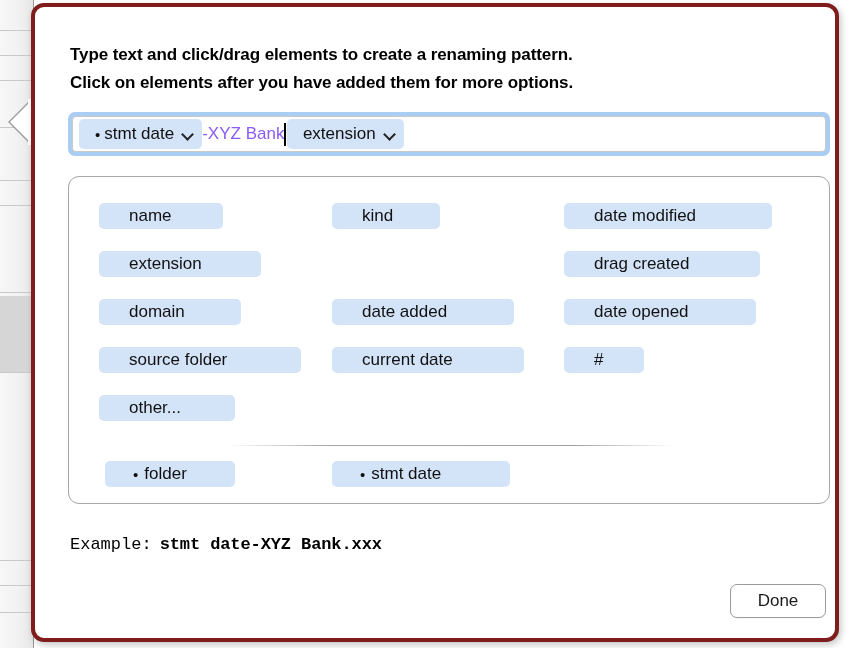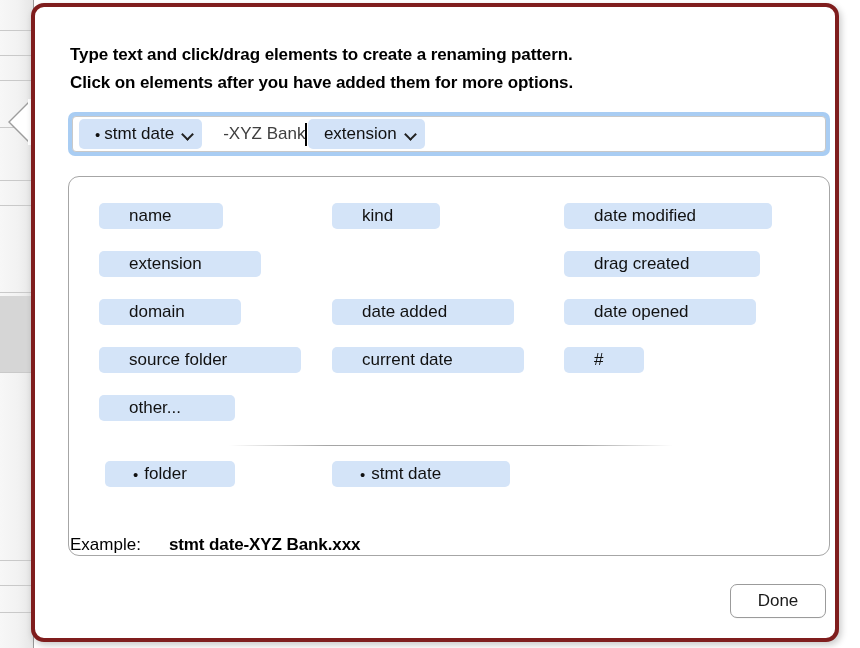--- a/index.html
+++ b/index.html
@@ -136,41 +136,40 @@
     position: absolute;
     left: 1px; top: 1px;
     width: 7px; height: 7px;
     border-right: 2px solid #222;
     border-bottom: 2px solid #222;
     transform: rotate(45deg);
   }
 
   #pattern-literal {
     font-size: 17px;
-    color: #404040;
+    color: #8b5cf6;
     white-space: pre;
     flex: 0 0 auto;
-    margin-left: 21px;
   }
   #text-caret {
     display: inline-block;
     width: 1.5px;
     height: 23px;
     background: #000000;
     flex: 0 0 auto;
     margin: 0 1px 0 0;
   }
 
   
   #token-panel {
     position: absolute;
     left: 33px;
     top: 169px;
     width: 762px;
-    height: 380px;
+    height: 328px;
     background: #ffffff;
     border: 1px solid #a6a6a6;
     border-radius: 11px;
   }
 
   .chip {
     position: absolute;
     display: flex;
     align-items: center;
     gap: 6px;
@@ -198,23 +197,24 @@
       rgba(170,170,170,0) 100%);
   }
 
   
   #example-row {
     position: absolute;
     left: 35px;
     top: 528px;
     display: flex;
     align-items: flex-start;
-    gap: 28px;
+    gap: 8px;
     font-size: 17px;
     color: #000000;
+    font-family: Liberation Mono, monospace;
   }
   #example-label { font-weight: normal; }
   #example-value { font-weight: bold; letter-spacing: -0.1px; }
 
   
   #done-button {
     position: absolute;
     left: 695px;
     top: 577px;
     width: 96px;

